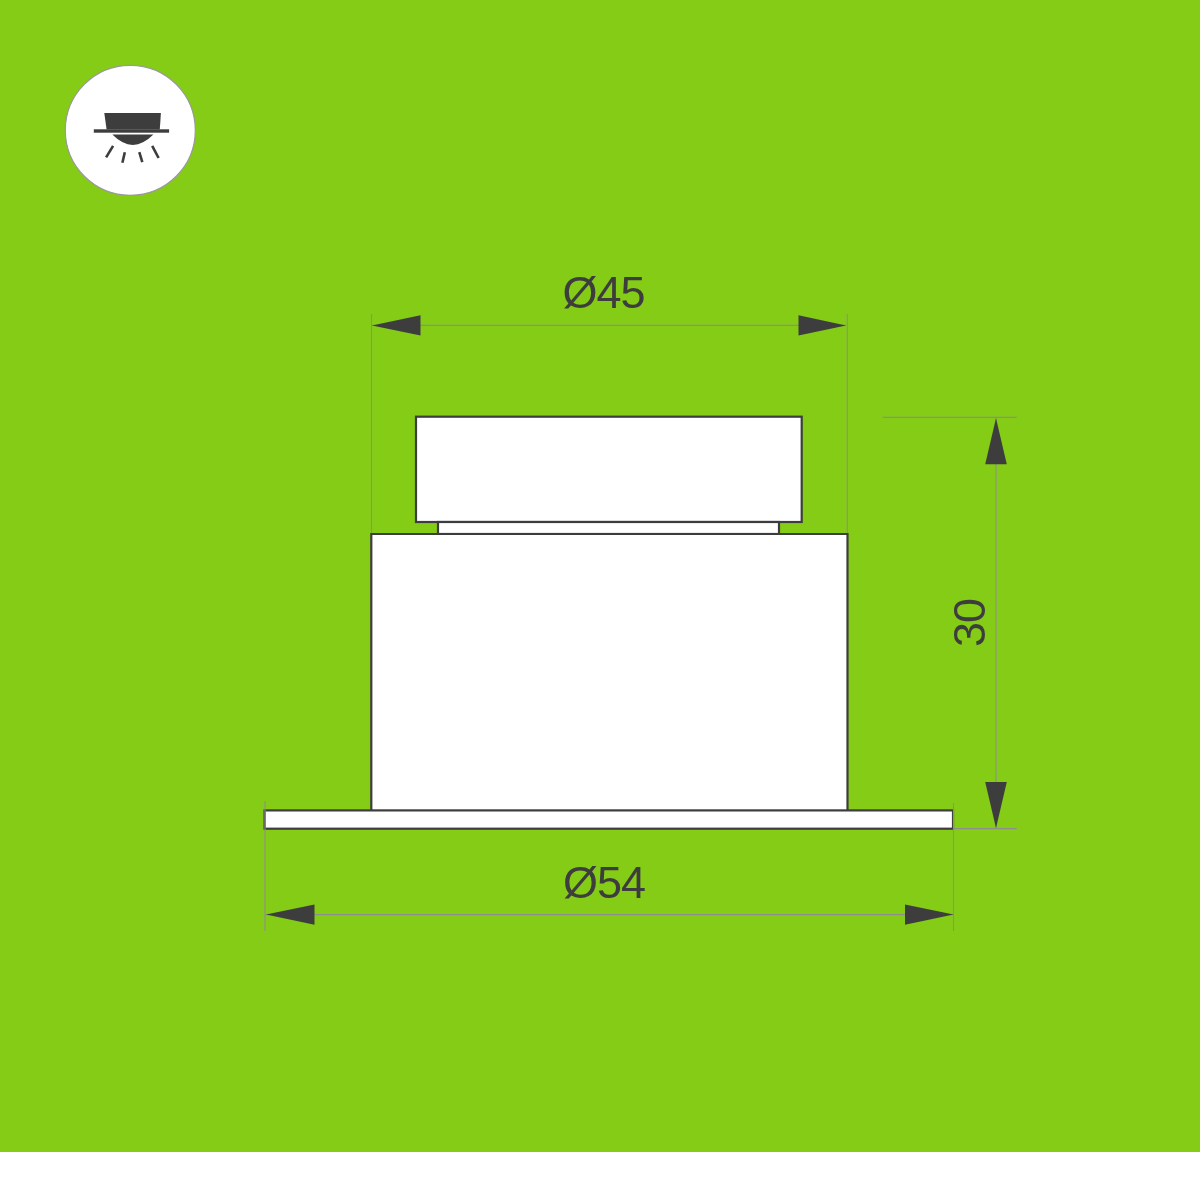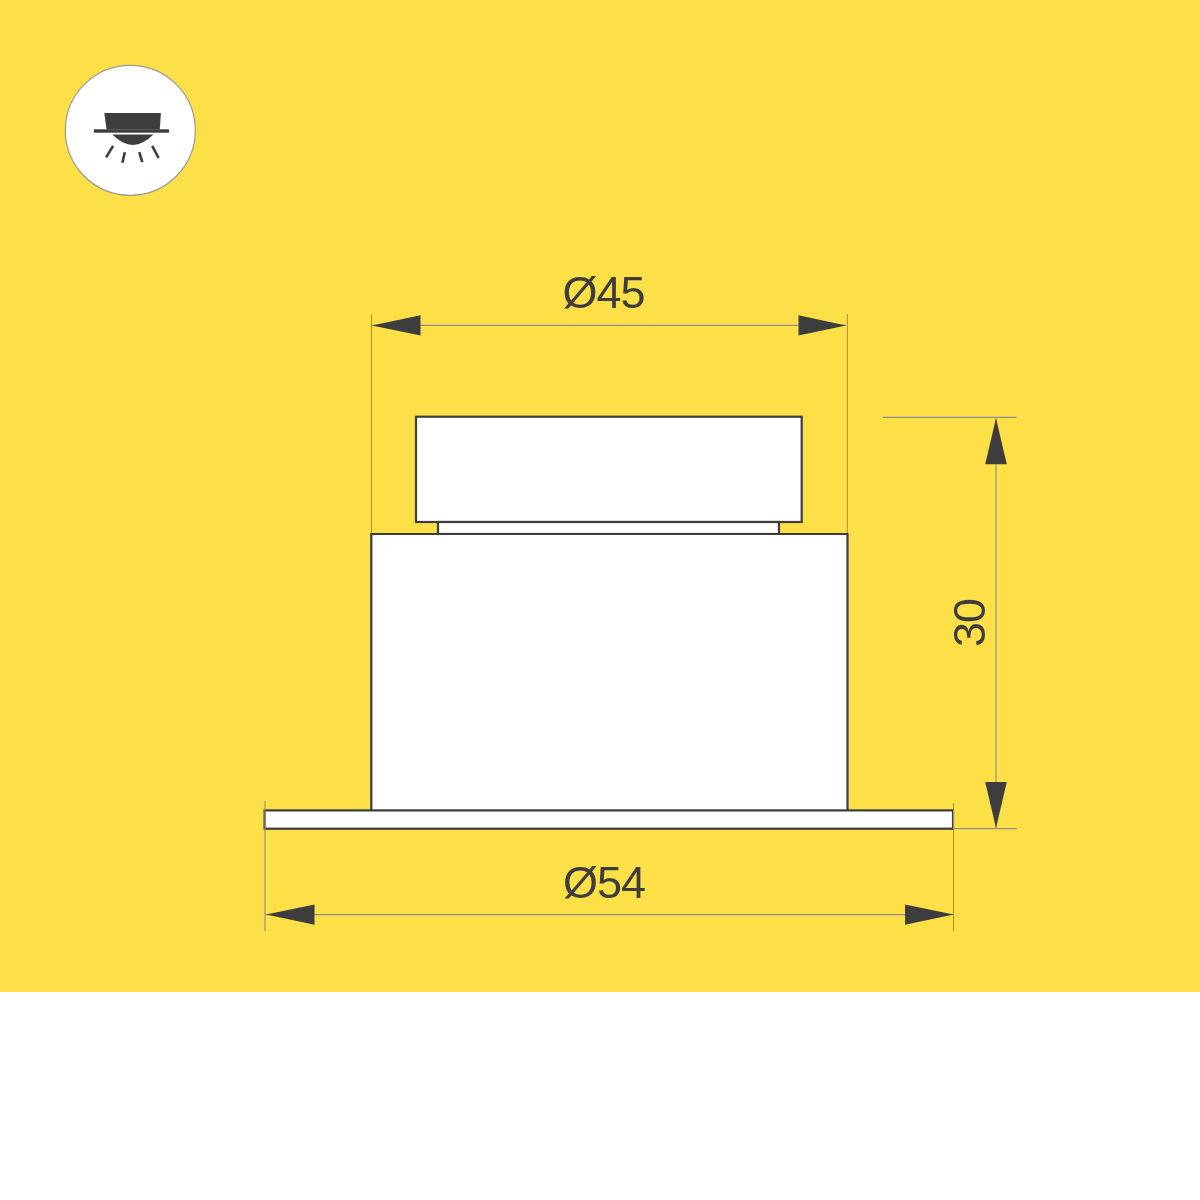--- a/index.html
+++ b/index.html
@@ -1,16 +1,16 @@
 <!DOCTYPE html>
 <html><head>
 <meta charset="utf-8">
 <style>
   html,body{margin:0;padding:0;background:#ffffff;}
-  .page{width:1200px;height:992px;position:relative;background:#fde047;}
+  .page{width:1200px;height:1152px;position:relative;background:#84cc16;}
   text{font-family:"Liberation Sans", sans-serif;fill:#3d3d3d;}
 </style>
 </head>
 <body>
 <div class="page">
 <svg width="1200" height="1200" viewBox="0 0 1200 1200" xmlns="http://www.w3.org/2000/svg">
 
   <circle cx="130.3" cy="130.3" r="65" fill="#ffffff" stroke="#9a9a9a" stroke-width="1.2"></circle>
 
   <polygon points="104.3,113 160.9,113 159.8,129.6 106.6,129.6" fill="#3d3d3d"></polygon>

